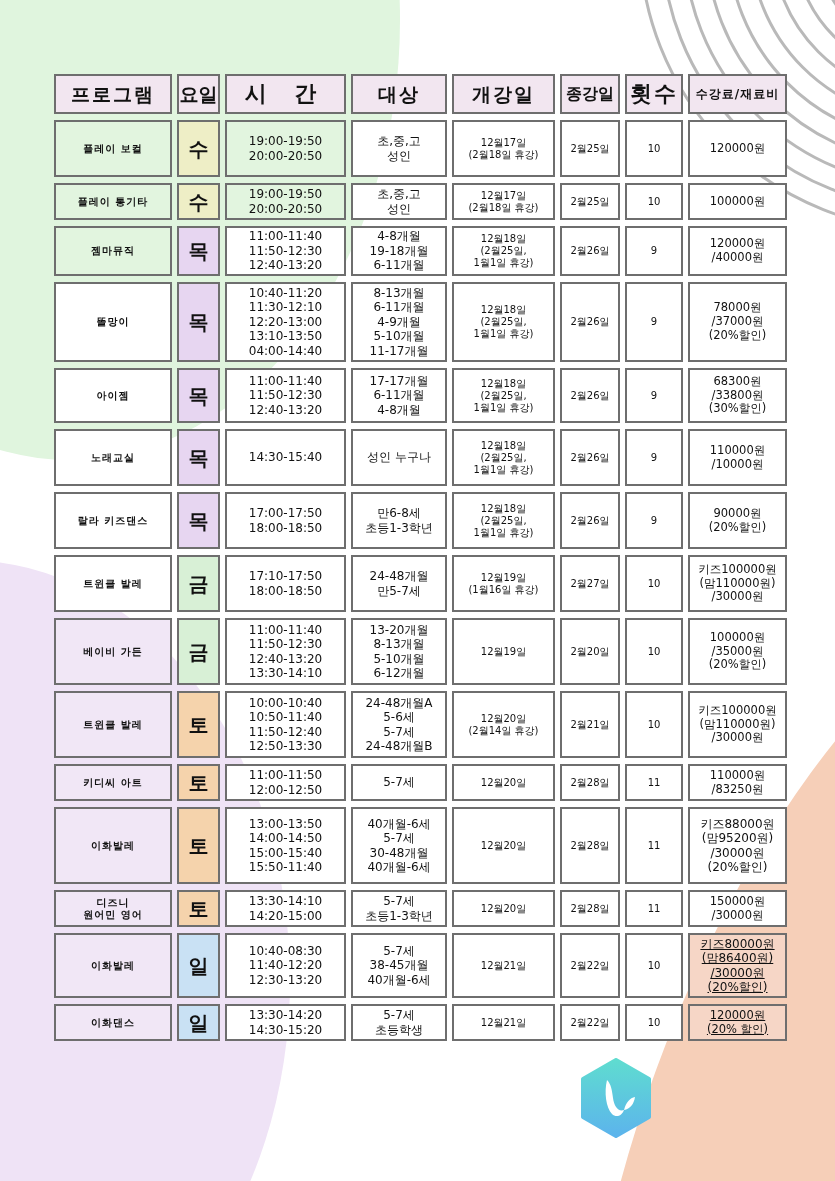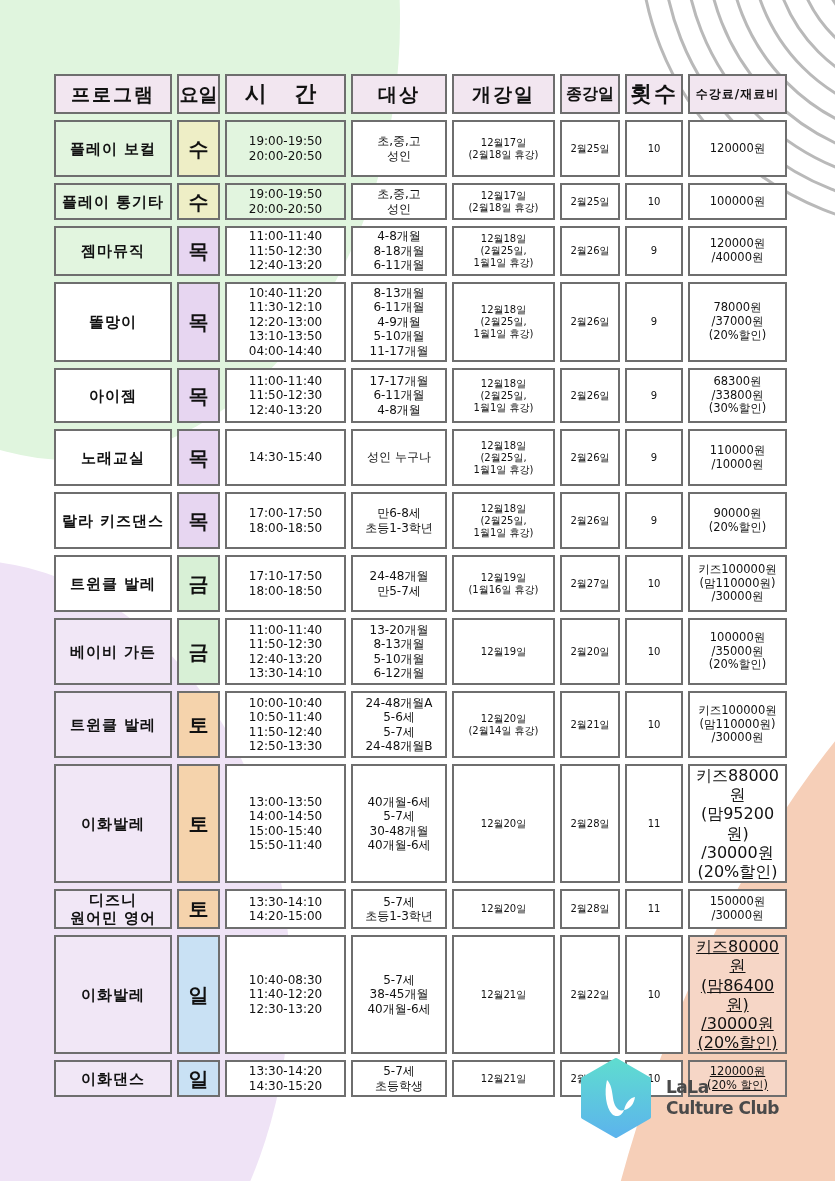--- a/index.html
+++ b/index.html
@@ -33,25 +33,25 @@
     border: 2px solid #6e6e6e; text-align: center; vertical-align: middle;
     padding: 0; line-height: 1.2;
   }
   .sched th {
     background: #f2e6f0; height: 36px; font-weight: bold; font-size: 19px;
     letter-spacing: 2px;
   }
   .sched th.small { font-size: 12px; letter-spacing: 1px; }
   .sched th.xl { font-size: 22px; letter-spacing: 10px; }
   .sched td { background: #ffffff; font-size: 12px; }
-  .sched td.prog { font-weight: bold; font-size: 15px; letter-spacing: 1px; }
+  .sched td.prog { font-weight: bold; font-size: 10px; letter-spacing: 1px; }
   .sched td.day { font-weight: bold; font-size: 20px; }
   .sched td.big { font-size: 10px; }
   .sched td.fee { font-size: 11.5px; }
-  .sched td.fee.tiny { font-size: 16px; margin-left: 24px; }
+  .sched td.fee.tiny { font-size: 12px; margin-left: 24px; }
   .lines span { display: block; }
   .g { background: #e2f5df !important; }
   .p { background: #f1e7f6 !important; }
   .d-wed { background: #eeeec6 !important; }
   .d-thu { background: #e7d6f1 !important; }
   .d-fri { background: #d8f0d6 !important; }
   .d-sat { background: #f5d3ac !important; }
   .d-sun { background: #c9e1f4 !important; }
   .pe { background: #f6d6c6 !important; text-decoration: underline; }
 
@@ -162,21 +162,21 @@
           <span>젬마뮤직</span>
         </td>
         <td class="day d-thu">목</td>
         <td class="time  lines">
           <span>11:00-11:40</span>
           <span>11:50-12:30</span>
           <span>12:40-13:20</span>
         </td>
         <td class="target lines">
           <span>4-8개월</span>
-          <span>8-18개월</span>
+          <span>19-18개월</span>
           <span>6-11개월</span>
         </td>
         <td class="big lines">
           <span>12월18일</span>
           <span>(2월25일,</span>
           <span>1월1일 휴강)</span>
         </td>
         <td class="big">2월26일</td>
         <td class="big">9</td>
         <td class="fee  lines">
@@ -365,20 +365,42 @@
         <td class="big lines">
           <span>12월20일</span>
           <span>(2월14일 휴강)</span>
         </td>
         <td class="big">2월21일</td>
         <td class="big">10</td>
         <td class="fee  lines">
           <span>키즈100000원</span>
           <span>(맘110000원)</span>
           <span>/30000원</span>
+        </td>
+      </tr>
+      <tr style="height: 37px;">
+        <td class="prog p lines">
+          <span>키디씨 아트</span>
+        </td>
+        <td class="day d-sat">토</td>
+        <td class="time  lines">
+          <span>11:00-11:50</span>
+          <span>12:00-12:50</span>
+        </td>
+        <td class="target lines">
+          <span>5-7세</span>
+        </td>
+        <td class="big lines">
+          <span>12월20일</span>
+        </td>
+        <td class="big">2월28일</td>
+        <td class="big">11</td>
+        <td class="fee  lines">
+          <span>110000원</span>
+          <span>/83250원</span>
         </td>
       </tr>
       <tr style="height: 77px;">
         <td class="prog p lines">
           <span>이화발레</span>
         </td>
         <td class="day d-sat">토</td>
         <td class="time  lines">
           <span>13:00-13:50</span>
           <span>14:00-14:50</span>
@@ -485,17 +507,13 @@
     <defs>
       <linearGradient id="lg" x1="0" y1="0" x2="0" y2="1">
         <stop offset="0" stop-color="#5fdcd0"></stop>
         <stop offset="1" stop-color="#5cb4ec"></stop>
       </linearGradient>
     </defs>
     <path d="M36 2 L69 21 L69 59 L36 78 L3 59 L3 21 Z" fill="url(#lg)" stroke="url(#lg)" stroke-width="4" stroke-linejoin="round"></path>
     <path d="M27 22 C24 34 26 50 32 56 C36 60 42 58 44 52 C38 54 34 48 33 40 C32 32 31 26 27 22 Z" fill="#ffffff"></path>
     <path d="M44 52 C46 44 50 40 55 39 C54 46 50 51 44 52 Z" fill="#ffffff"></path>
   </svg>
-  <div class="logo-text">
-    <div>LaLa</div>
-    <div>Culture Club</div>
-  </div>
 </div>
 
 </body></html>

